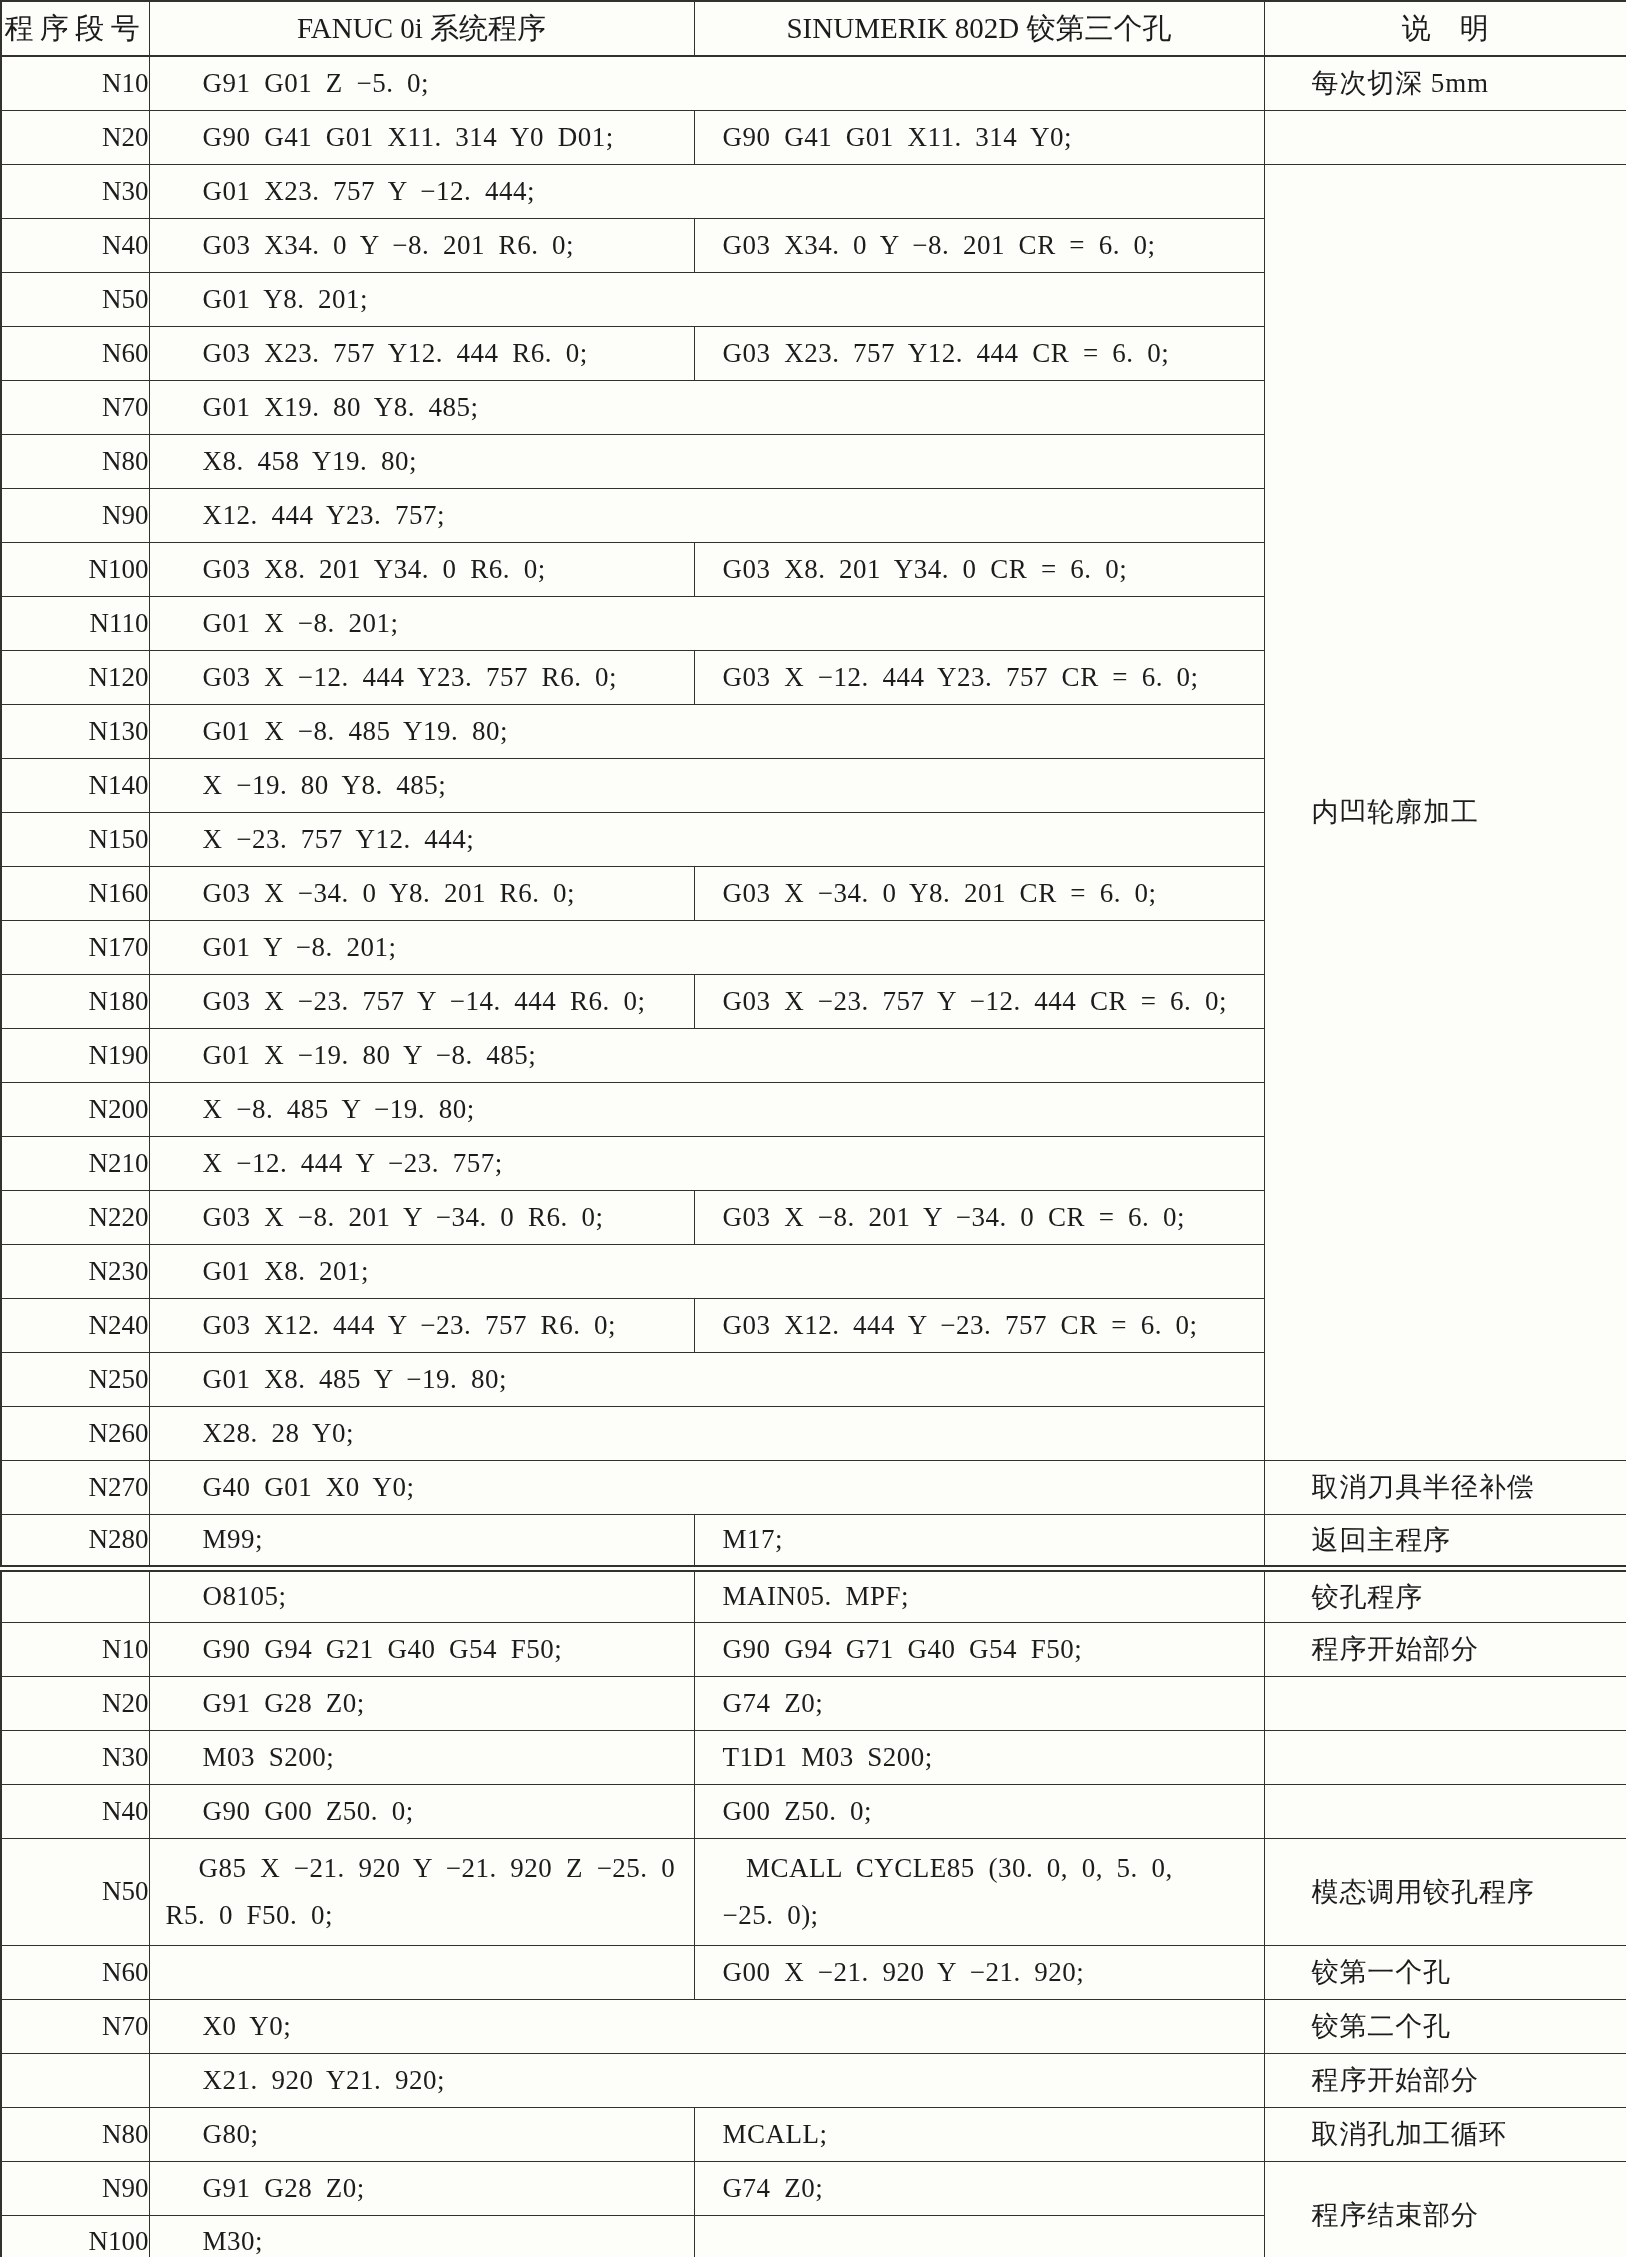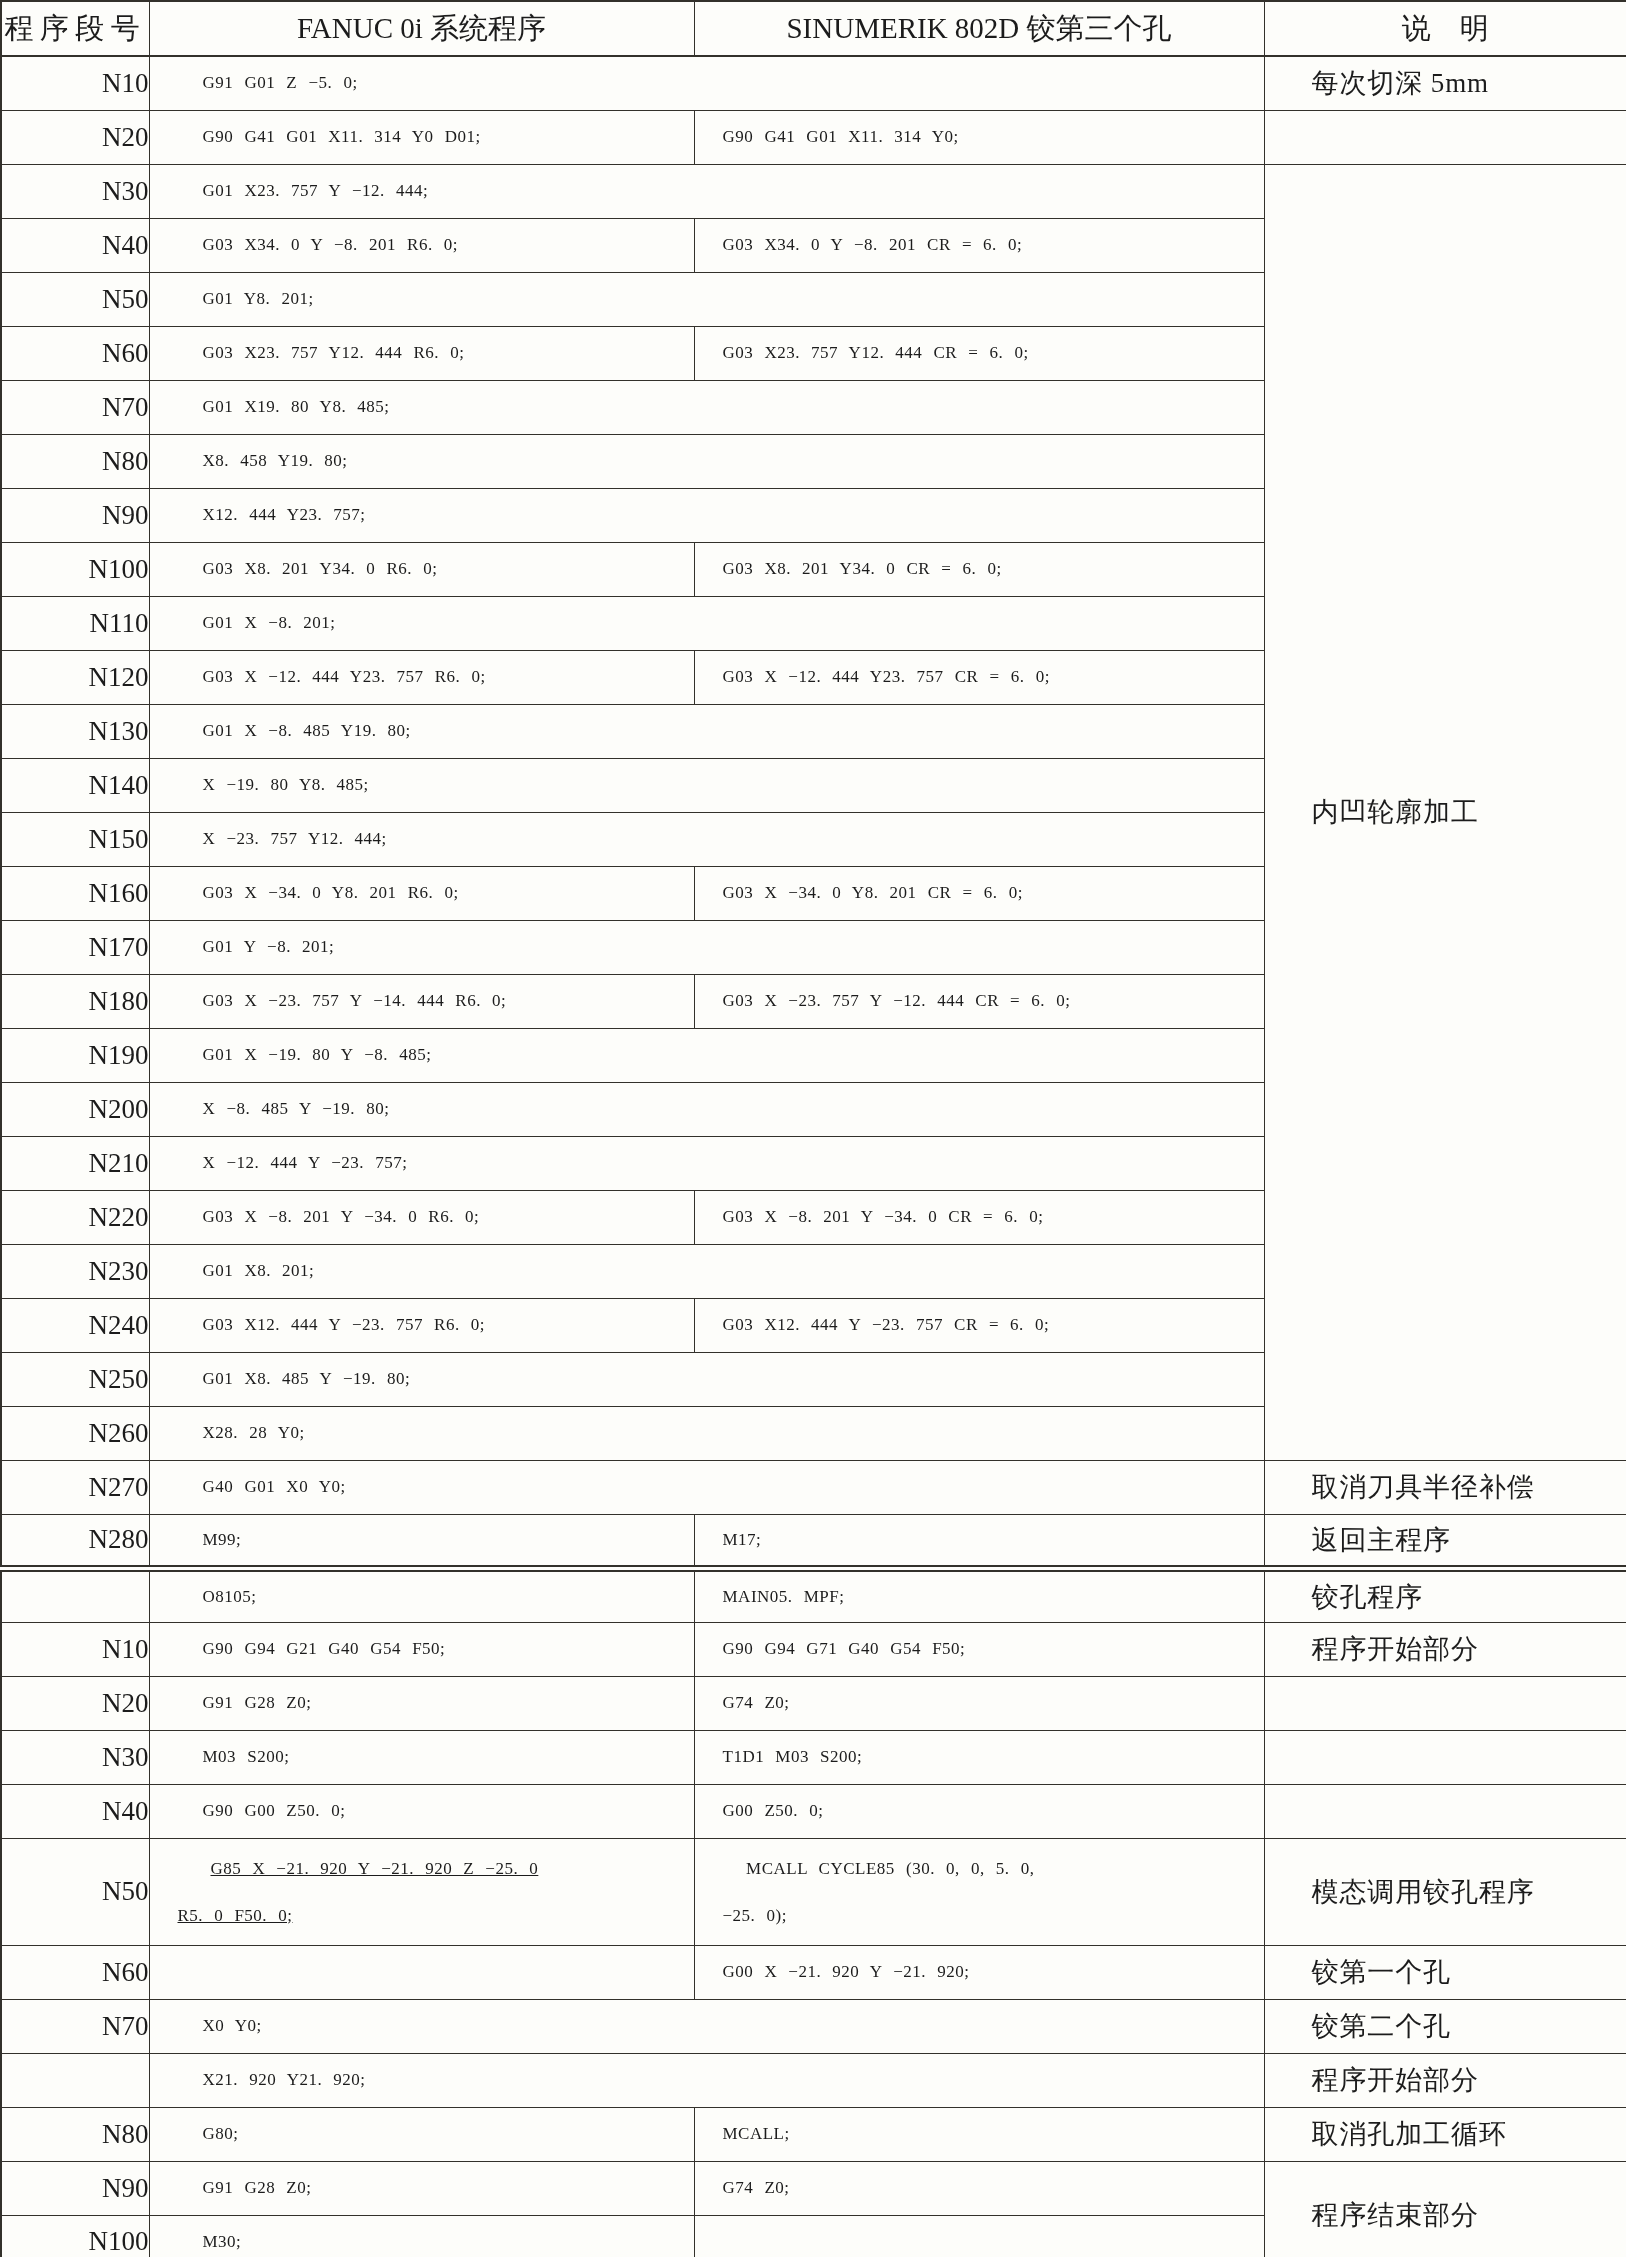--- a/index.html
+++ b/index.html
@@ -46,38 +46,37 @@
 
   tr.normal { height: 54px; }
   tr.tall   { height: 107px; }
 
   td.num {
     text-align: right;
     font-size: 27px;
     padding: 0;
   }
   td.code {
-    font-size: 17px;
+    font-size: 27px;
     padding: 0 0 0 53px;
     word-spacing: 6.4px;
     letter-spacing: 0.5px;
   }
   td.code.sin { padding-left: 28px; }
   td.note {
     font-size: 27px;
     padding: 0 0 0 47px;
     letter-spacing: 0.9px;
     margin-top: 12px;
   }
   
   td.tall-f {
-    padding-left: 28px;
+    padding-left: 16px;
     text-indent: 33px;
     line-height: 47px;
-    text-decoration: underline;
   }
   td.tall-s {
     padding-left: 36px;
     text-indent: 23.6px;
     line-height: 47px;
   }
   
   tr.section-start td {
     border-top: 7.3px double #33312b;
   }

